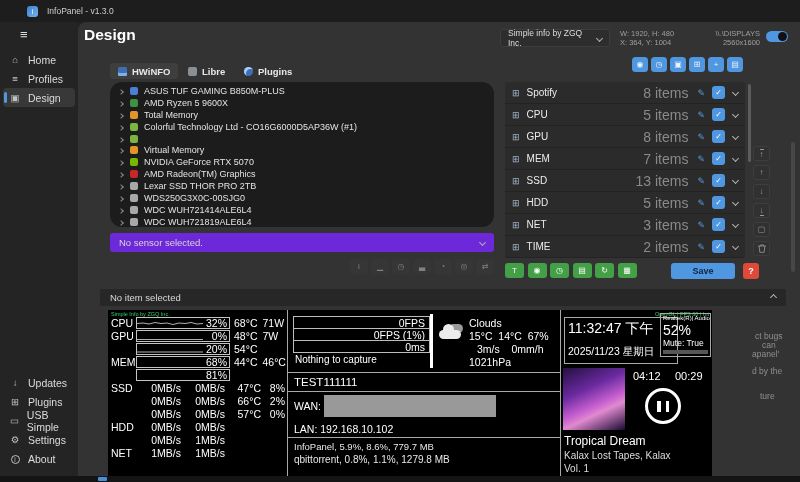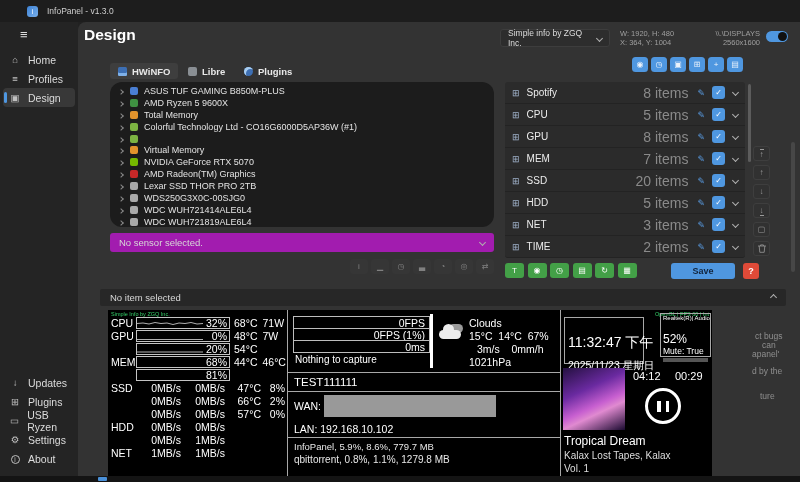--- a/index.html
+++ b/index.html
@@ -36,21 +36,21 @@
 .tab.active{background:#3e3e3e;border-radius:3px}
 .tic-hw{width:9px;height:9px;background:#3d6fb4;border-radius:1.5px;box-shadow:inset 0 -3px 0 #7fb1e8}
 .tic-lb{width:9px;height:9px;background:#8a8f94;border-radius:2px}
 .tic-pl{width:9px;height:9px;background:#3d6fb4;border-radius:50%;box-shadow:inset 2px 2px 0 #a8cdf0}
 
 .tree{position:absolute;left:32px;top:60px;width:384px;height:145px;background:#1c1c1c;border-radius:12px;padding:3px 0;overflow:hidden}
 .trow{height:11.9px;display:flex;align-items:center;padding-left:9px;font-size:9px;cursor:pointer}
 .texp{width:11px}
 .tic{width:8px;height:8px;border-radius:2px;margin-right:6px;flex:none}
 .tlb{color:#e3e3e3;white-space:nowrap}
-.nosel{position:absolute;left:32px;top:211px;width:384px;height:19px;background:#a21caf;border-radius:3px;display:flex;align-items:center;justify-content:space-between;padding:0 9px;font-size:9.5px;color:#d8d8d8;cursor:pointer}
+.nosel{position:absolute;left:32px;top:211px;width:384px;height:19px;background:#6d28d9;border-radius:3px;display:flex;align-items:center;justify-content:space-between;padding:0 9px;font-size:9.5px;color:#d8d8d8;cursor:pointer}
 .sact{position:absolute;left:272px;top:237px;display:flex;gap:3px}
 .sact .b{width:18px;height:15px;background:#363636;border-radius:3px;color:#808080;font-size:8px;display:flex;align-items:center;justify-content:center;cursor:pointer}
 
 .search{position:absolute;left:427px;top:34px;width:120px;height:19px;background:#262626;border:1px solid #3a3a3a;border-radius:3px;color:#e6e6e6;font-size:9.5px;padding-left:7px;font-family:"Liberation Sans",sans-serif}
 .search::placeholder{color:#9a9a9a}
 .btool{position:absolute;left:554px;top:35px;display:flex;gap:3px}
 .btool .b{width:16px;height:15px;background:#4f97e0;border-radius:3.5px;color:#eaf2fb;font-size:8px;display:flex;align-items:center;justify-content:center;cursor:pointer}
 .glist{position:absolute;left:427px;top:60px;width:240px}
 .grow{height:22px;background:#2b2b2b;border-bottom:1px solid #232323;display:flex;align-items:center;padding:0 7px;cursor:pointer}
 .grow:first-child{border-radius:3px 3px 0 0}
@@ -90,26 +90,26 @@
 .wx{position:absolute;left:142px;top:4px;width:130px;height:54px;border-left:3px solid #ffffff}
 .cloudback{position:absolute;left:16px;top:10px;width:14px;height:9px;background:#9a9a9a;border-radius:5px}
 .cloud{position:absolute;left:6px;top:16px;width:22px;height:9px;background:#ececec;border-radius:5px}
 .cloud::before{content:"";position:absolute;left:4px;top:-6px;width:11px;height:11px;background:#ececec;border-radius:50%}
 .wxt{position:absolute;font-size:10.5px;white-space:nowrap}
 .hline{position:absolute;left:0;width:273px;border-top:1px solid #a8a8a8}
 .pvm .txt{position:absolute;white-space:nowrap}
 .wanbar{position:absolute;left:36px;top:85px;width:172px;height:22px;background:#999}
 .pvr{position:absolute;left:452px;top:0;width:152px;height:169px;border-left:1px solid #a8a8a8}
 .bdg{position:absolute;right:3px;top:1px;font-size:5.5px;color:#35d06a}
-.clockbox{position:absolute;left:3px;top:7px;width:80px;height:47px;border:1px solid #a8a8a8;padding:16px 3px}
+.clockbox{position:absolute;left:3px;top:7px;width:114px;height:47px;border:1px solid #a8a8a8;padding:2px 3px}
 .ctime{font-size:14px;white-space:nowrap}
 .cdate{font-size:10.5px;margin-top:7px;white-space:nowrap}
 .audio{position:absolute;left:99px;top:3px;width:51px;height:44px;border:1px solid #a8a8a8;padding:1px 2px}
 .ad{font-size:6px;white-space:nowrap}
-.av{font-size:12px;margin-top:11px}
+.av{font-size:14px;margin-top:1px}
 .am{font-size:8.5px;white-space:nowrap}
 .abar{margin-top:2px;width:45px;height:4px;background:#555}
 .afill{height:100%;background:#e8e8e8}
 .art{position:absolute;left:2px;top:58px;width:62px;height:62px;background:linear-gradient(155deg,#241040,#6a2aa0 35%,#c75fd0 58%,#e08ad0 68%,#1a0a30)}
 .mt{position:absolute;top:60px;font-size:11px}
 .pause{position:absolute;left:84px;top:78px;width:36px;height:36px;border:3px solid #fff;border-radius:50%;display:flex;align-items:center;justify-content:center}
 .pause span{width:3.5px;height:11px;background:#fff;margin:0 2.5px}
 .sng{position:absolute;left:3px;top:124px;font-size:12px}
 .s2{position:absolute;left:3px;top:140px;font-size:10px;color:#ddd}
 .s3{position:absolute;left:3px;top:153px;font-size:10px;color:#ddd}
@@ -148,21 +148,21 @@
       <div class="nav-item">
         <span class="nav-ic">↓</span>
         <span class="nav-lb">Updates</span>
       </div>
       <div class="nav-item">
         <span class="nav-ic">⊞</span>
         <span class="nav-lb">Plugins</span>
       </div>
       <div class="nav-item">
         <span class="nav-ic">▭</span>
-        <span class="nav-lb">USB Ryzen</span>
+        <span class="nav-lb">USB Simple</span>
       </div>
       <div class="nav-item">
         <span class="nav-ic">⚙</span>
         <span class="nav-lb">Settings</span>
       </div>
       <div class="nav-item">
         <span class="nav-ic"><span class="ring">i</span></span>
         <span class="nav-lb">About</span>
       </div>
     </div>
@@ -316,21 +316,21 @@
         <span class="gic">⊞</span>
         <span class="gname">MEM</span>
         <span class="gcount">7 items</span>
         <span class="gedit">✎</span>
         <span class="gchk">✓</span>
         <span class="chd"></span>
       </div>
       <div class="grow">
         <span class="gic">⊞</span>
         <span class="gname">SSD</span>
-        <span class="gcount">20 items</span>
+        <span class="gcount">13 items</span>
         <span class="gedit">✎</span>
         <span class="gchk">✓</span>
         <span class="chd"></span>
       </div>
       <div class="grow">
         <span class="gic">⊞</span>
         <span class="gname">HDD</span>
         <span class="gcount">5 items</span>
         <span class="gedit">✎</span>
         <span class="gchk">✓</span>

